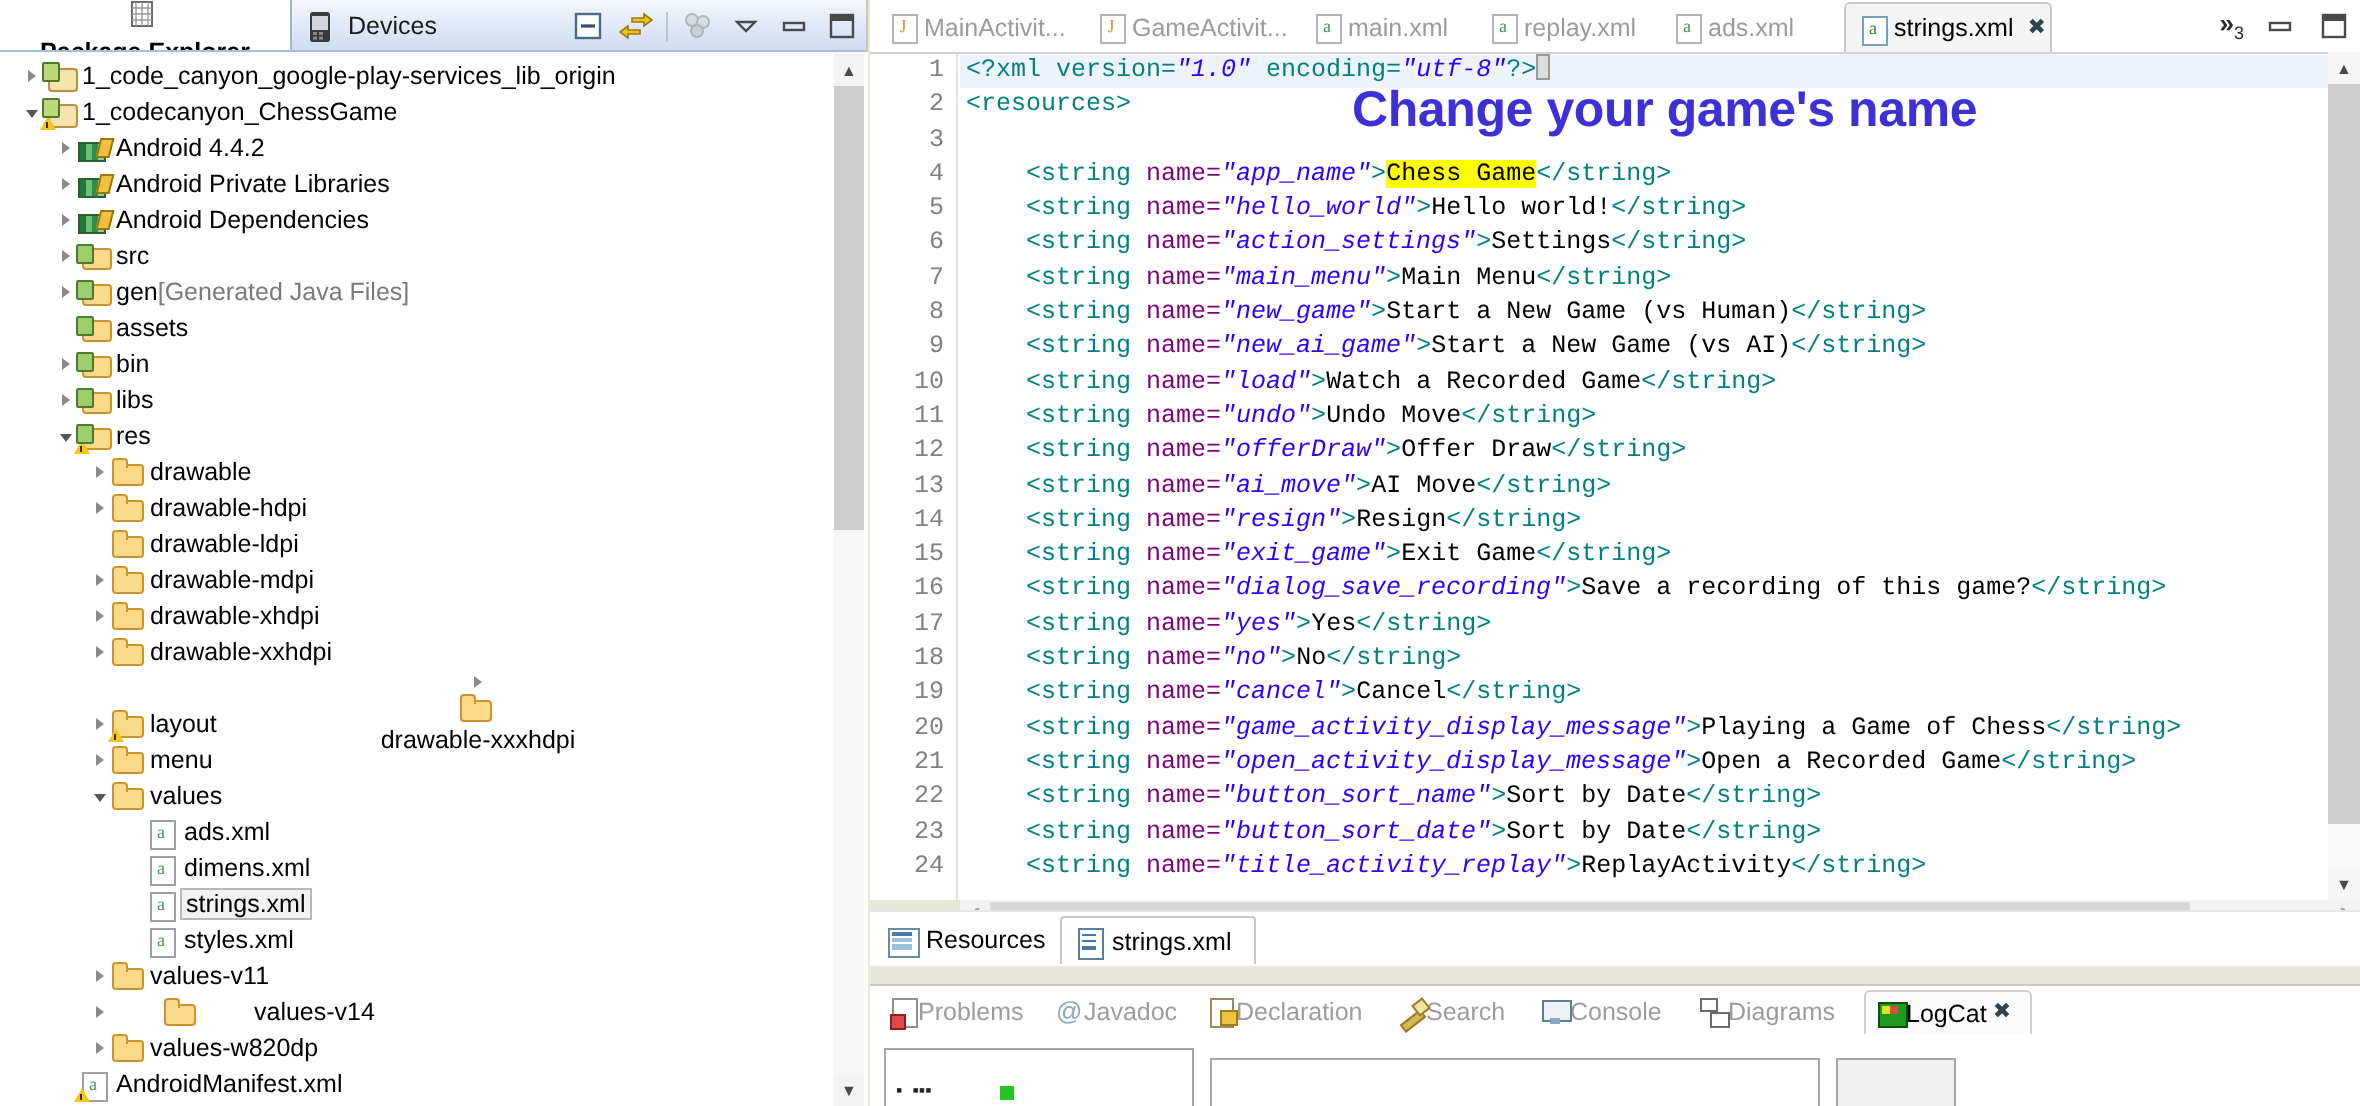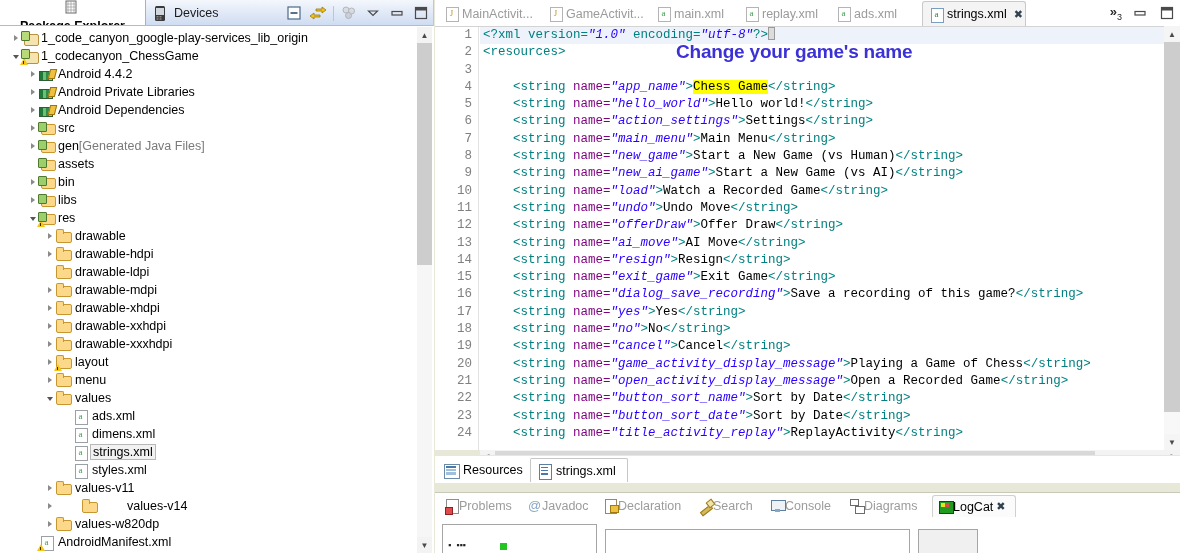--- a/index.html
+++ b/index.html
@@ -530,21 +530,21 @@
   #lc-combo {
     position:absolute; left:483px; top:11px;
     width:60px; height:25px;
     border:1px solid #a5a5a5; background:#f0f0f0;
   }
 
   
   #annotation {
     position: absolute;
     left: 676px; top: 41px;
-    font-size: 19px;
+    font-size: 25px;
     font-weight: bold;
     color: #3b31d6;
     white-space: nowrap;
     letter-spacing: -0.2px;
     z-index: 50;
   }
 
   
   .sash-h {
     position:absolute; left:0; width:745px; height:9px;
@@ -708,21 +708,21 @@
         <div class="row" style="padding-left: 44px;">
           <span class="arrow closed"></span>
           <span class="ic folder"></span>
           <span class="label-box">drawable-xhdpi</span>
         </div>
         <div class="row" style="padding-left: 44px;">
           <span class="arrow closed"></span>
           <span class="ic folder"></span>
           <span class="label-box">drawable-xxhdpi</span>
         </div>
-        <div class="row" style="padding-left: 44px;">
+        <div class="row" style="padding-left: 44px; flex-direction: column;">
           <span class="arrow closed"></span>
           <span class="ic folder"></span>
           <span class="label-box">drawable-xxxhdpi</span>
         </div>
         <div class="row" style="padding-left: 44px;">
           <span class="arrow closed"></span>
           <span class="ic folder">
             <span class="warn"></span>
           </span>
           <span class="label-box">layout</span>

